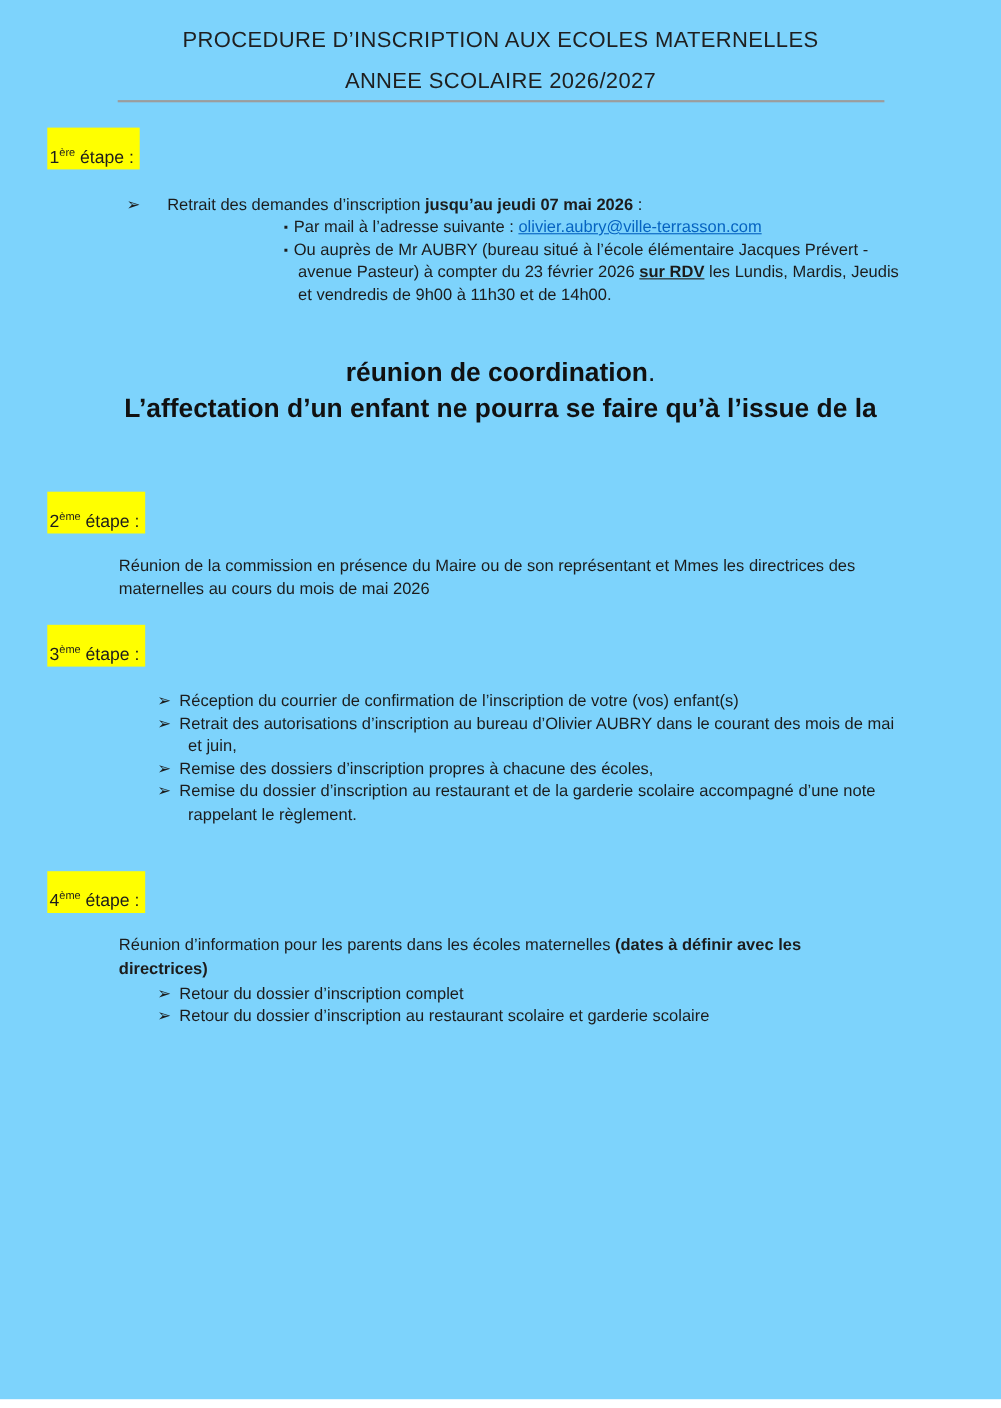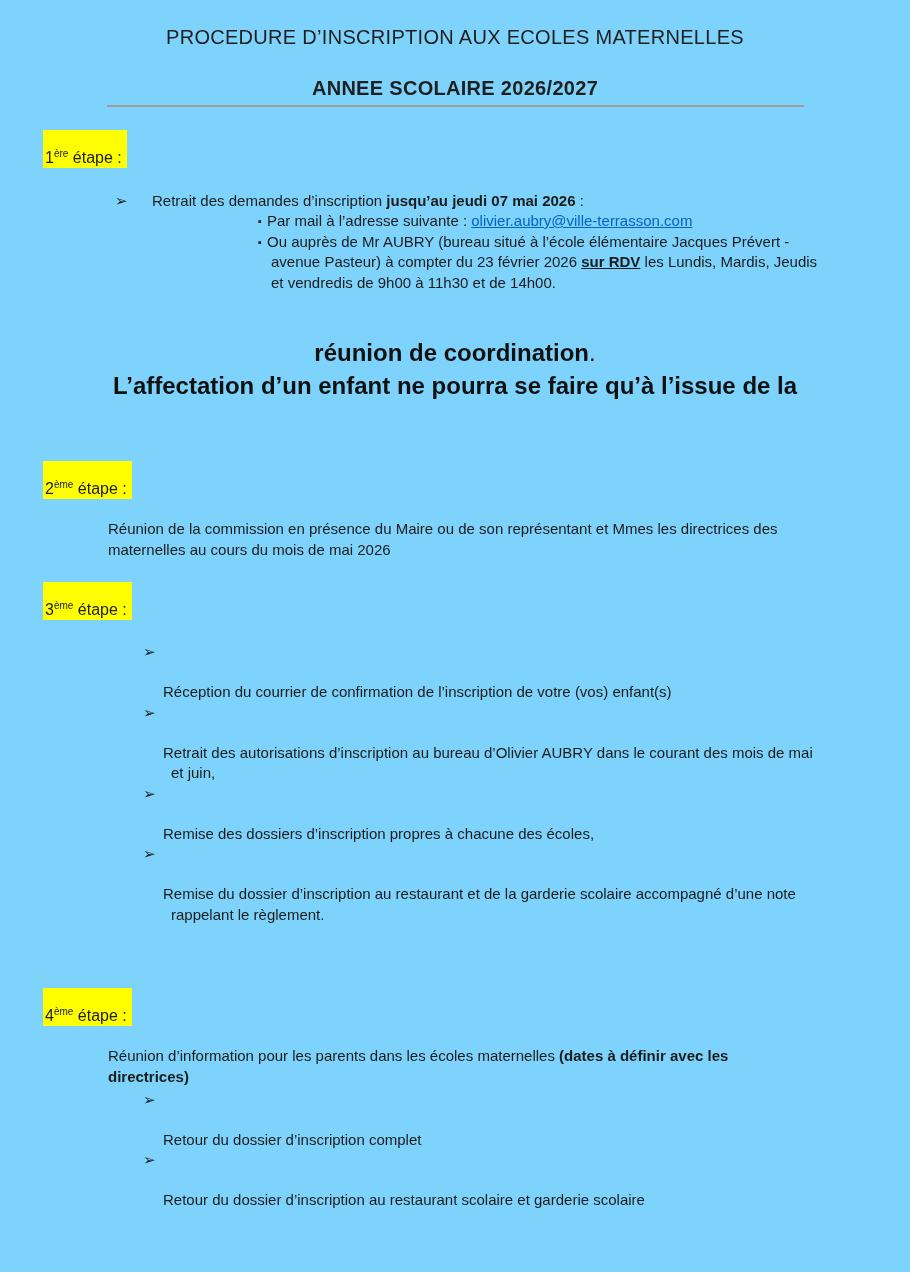--- a/index.html
+++ b/index.html
@@ -9,35 +9,35 @@
     font-family:"Liberation Sans", sans-serif;
     color:#1c1c1c;
   }
   .page { position:relative; width:910px; height:1272px; background:#7dd3fc; overflow:hidden; }
 
   .title {
     font-size:20px; font-weight:400; text-align:center;
     margin-top:24px; line-height:27px; letter-spacing:0.3px; color:#1f1f1f;
   }
   .subtitle {
-    font-size:20px; font-weight:700; text-align:center;
-    margin-top:24px; line-height:27px; letter-spacing:0.3px; color:#1f1f1f;
+    font-size:20px; font-weight:400; text-align:center;
+    margin-top:10px; line-height:27px; letter-spacing:0.3px; color:#1f1f1f;
   }
   hr.rule {
     border:none; border-top:2px solid #9c9c9c;
     width:697px; margin:3px auto 0 auto;
   }
 
   .step-label { margin-left:43px; font-size:16px; line-height:25px; }
   .step-label .hl { background:#ffff00; padding:19px 5px 2px 2px; }
   .step-label sup { font-size:10px; vertical-align:super; line-height:0; }
   .ml-step1 { margin-top:38px; }
   .ml-step2 { margin-top:74px; }
   .ml-step3 { margin-top:37px; }
-  .ml-step4 { margin-top:77px; }
+  .ml-step4 { margin-top:55px; }
 
   .body-text { font-size:15px; line-height:21px; }
 
   .l1-item { display:flex; margin-left:115px; margin-top:20px; }
   .l1-item .arrow { width:37px; flex:0 0 37px; }
   .bold { font-weight:bold; }
 
   .sub-list { margin-left:258px; }
   .sub-item { display:flex; line-height:20.5px; }
   .sub-item .sq { width:9px; flex:0 0 9px; font-size:11px; }
@@ -55,21 +55,21 @@
 
   .para { margin-left:108px; }
   .para-step2 { margin-top:17px; width:706px; }
   .para-step4 { margin-top:17px; width:648px; }
 
   .arrow-list { margin-left:143px; list-style:none; }
   .mt20 { margin-top:20px; }
   .mt3 { margin-top:3px; }
   .arrow-list li { display:flex; line-height:20.6px; }
   .arrow-list .arrow { width:20px; flex:0 0 20px; }
-  .li-text { width:650px; padding-left:8px; text-indent:-8px;margin-top:40px; }
+  .li-text { width:650px; padding-left:8px; text-indent:-8px; }
 </style>
 </head>
 <body>
 
 <div class="page">
 
   <h1 class="title">PROCEDURE D’INSCRIPTION AUX ECOLES MATERNELLES</h1>
   <h2 class="subtitle">ANNEE SCOLAIRE 2026/2027</h2>
   <hr class="rule">
 

